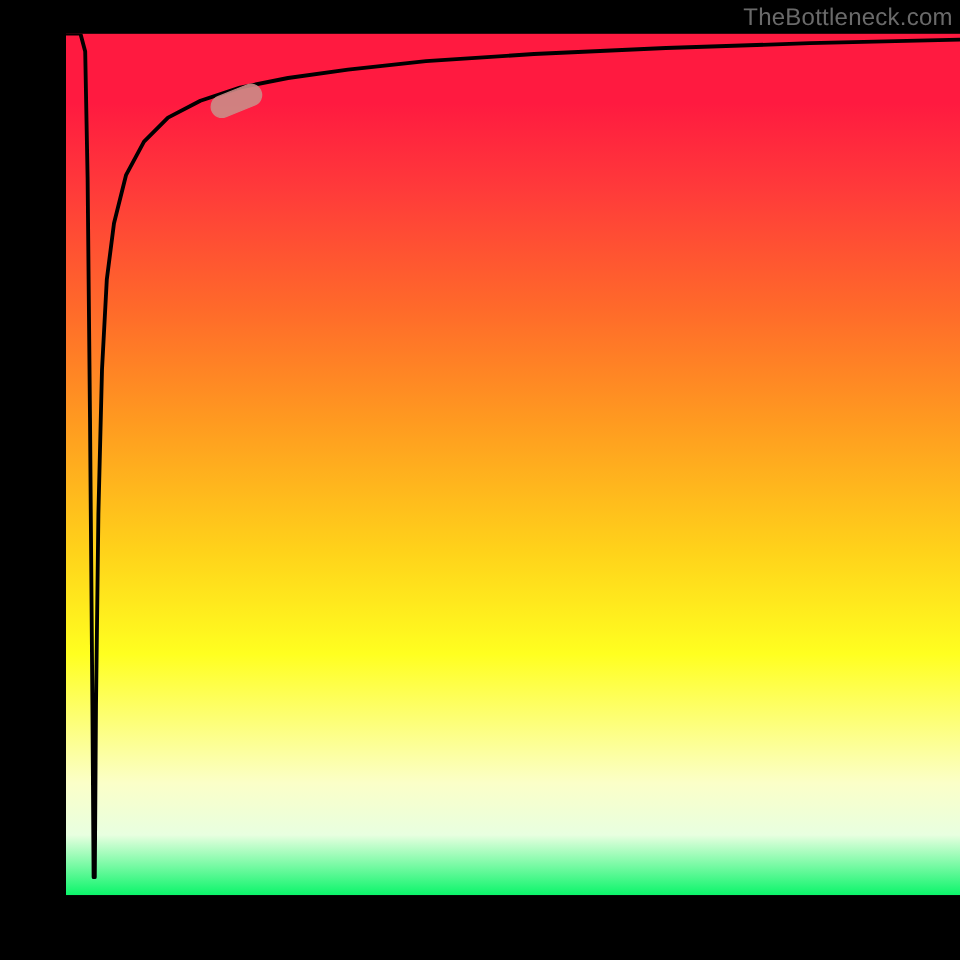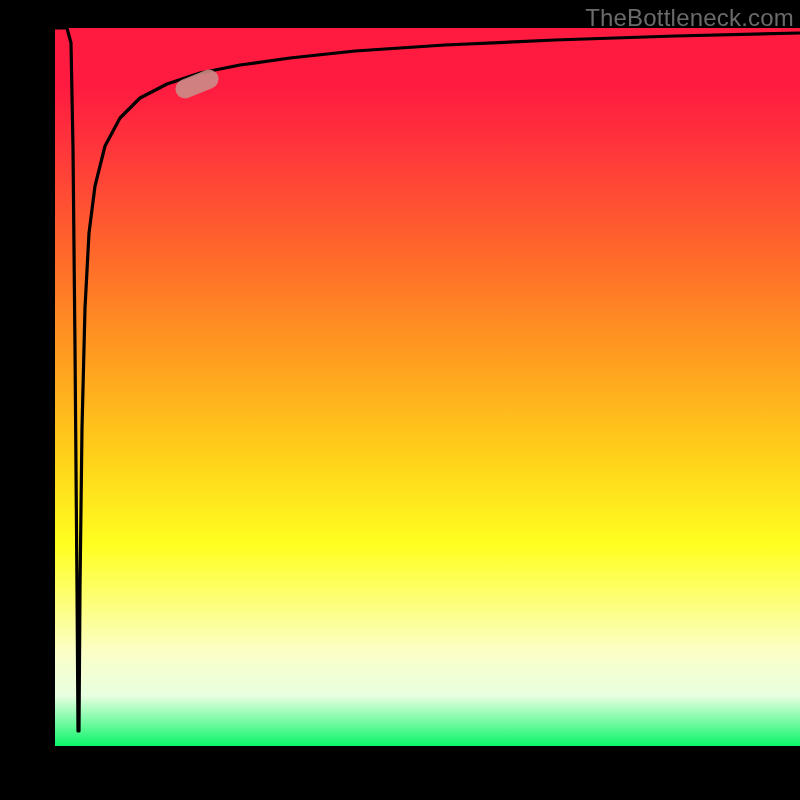--- a/index.html
+++ b/index.html
@@ -13,21 +13,21 @@
     background: #000;
     position: relative;
     font-family: Arial, Helvetica, sans-serif;
     overflow: hidden;
   }
   .watermark {
     position: absolute;
     top: 4px;
     right: 6px;
     color: #6a6a6a;
-    font-size: 24px;
+    font-size: 20px;
     font-weight: 400;
     z-index: 10;
     letter-spacing: 0.2px;
   }
   .frame {
     position: absolute;
     left: 0;
     top: 0;
     width: 800px;
     height: 800px;

